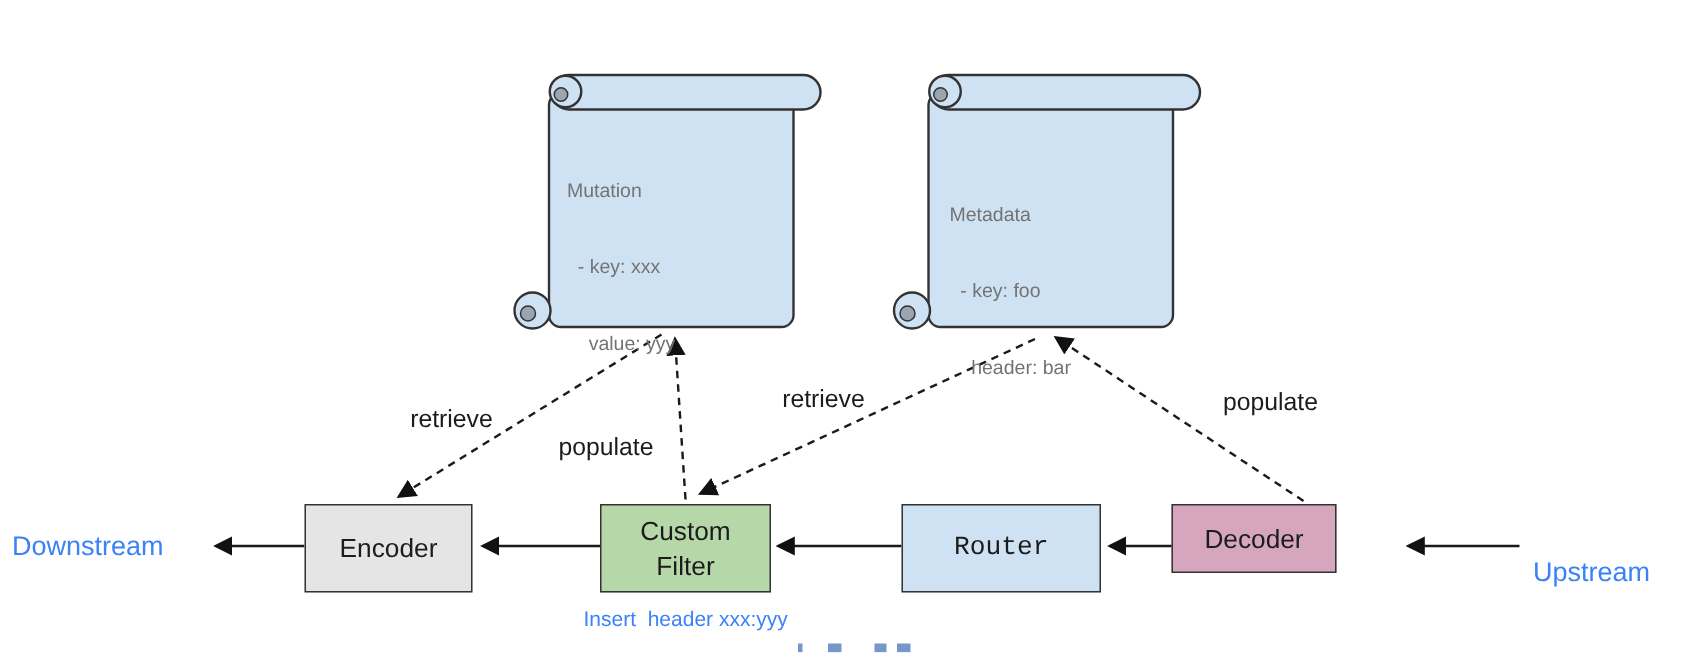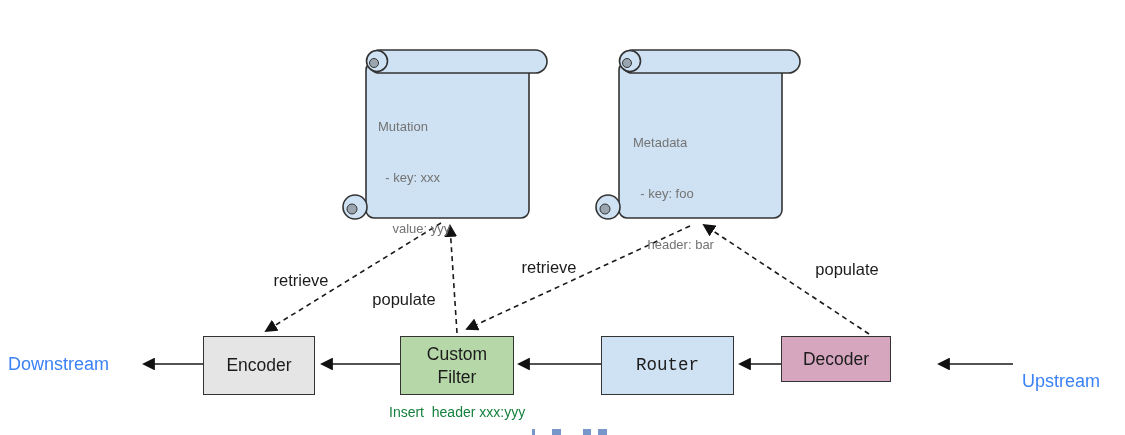--- a/index.html
+++ b/index.html
@@ -68,21 +68,21 @@
   .scroll-text-mutation { left: 378px; top: 84px; }
   .scroll-text-metadata { left: 633px; top: 100px; }
 
   
   .caption {
     position: absolute;
     left: 389px;
     top: 404px;
     font-size: 14px;
     white-space: pre;
-    color: #15803d;
+    color: #3b82f6;
   }
 
   
   .frag { position: absolute; top: 429px; height: 6px; background: #4a73b8; opacity: 0.75; }
   .frag-1 { left: 532px; width: 3px; }
   .frag-2 { left: 552px; width: 9px; }
   .frag-3 { left: 583px; width: 8px; }
   .frag-4 { left: 598px; width: 9px; }
 </style>
 </head>

